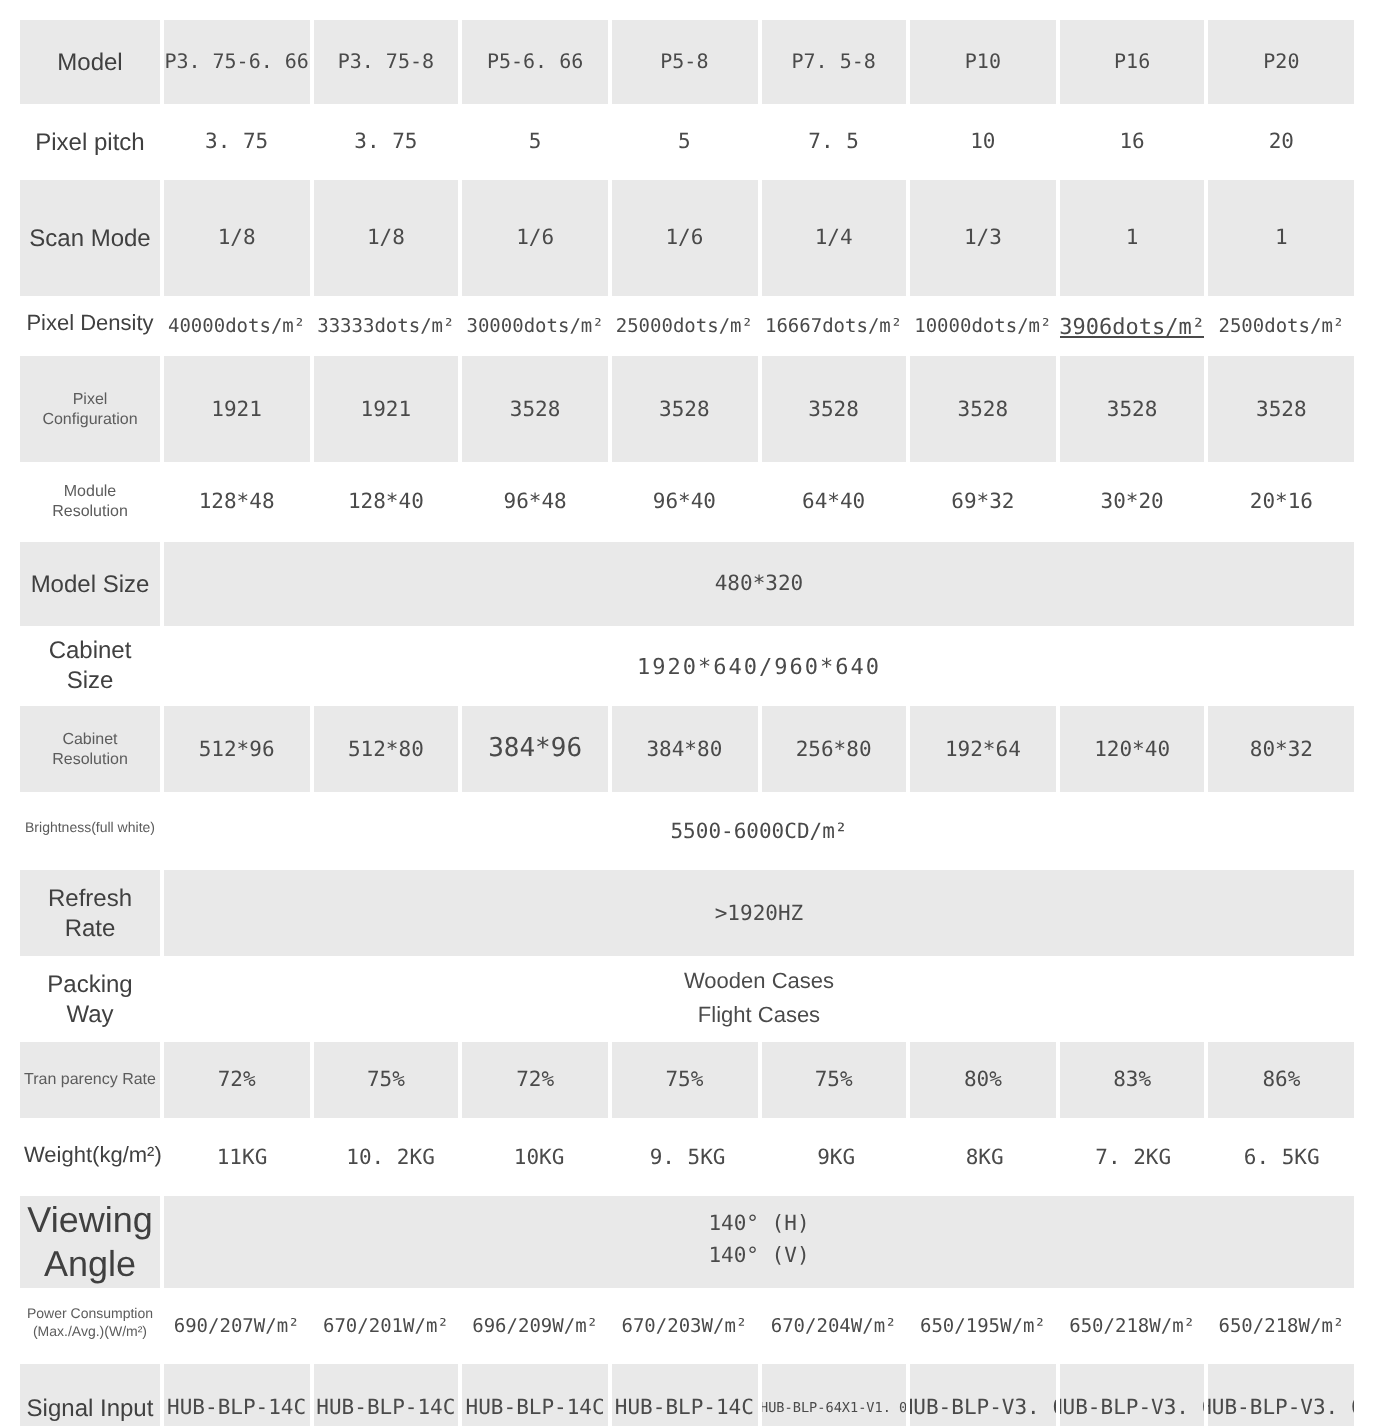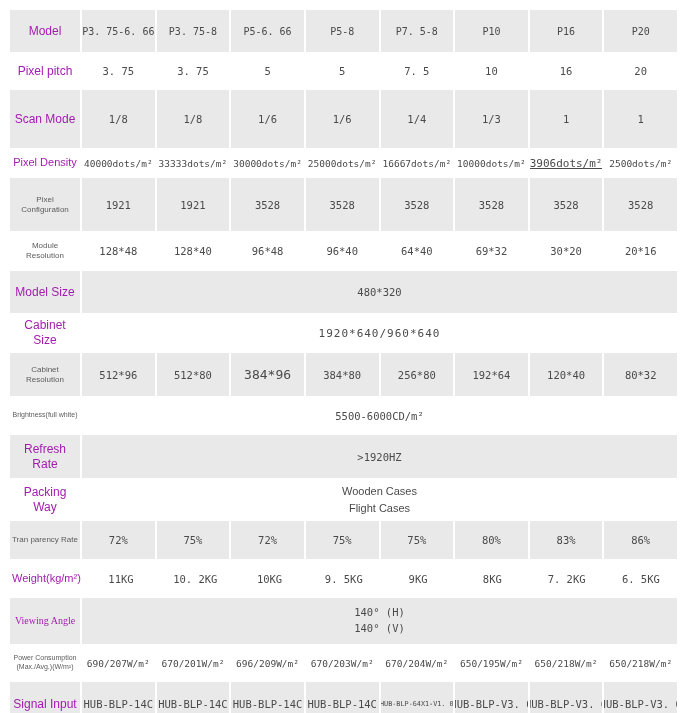--- a/index.html
+++ b/index.html
@@ -16,21 +16,21 @@
   .cell {
     display:flex; align-items:center; justify-content:center;
     box-sizing:border-box;
     background:transparent;
   }
   .row.gray .cell { background:#e9e9e9; }
   .label-cell {
     flex:0 0 70px;
     text-align:center;
     white-space:pre-line;
-    color:#a21caf;
+    color:#404040;
     line-height:1.25;
     padding:0 2px;
   }
   .data-cell {
     flex:1 1 0;
     font-family:"DejaVu Sans Mono", monospace;
     color:#4a4a4a;
     text-align:center;
     white-space:nowrap;
     overflow:hidden;
@@ -163,21 +163,21 @@
         <div class="cell data-cell" style="font-size: 10.5px;">11KG</div>
         <div class="cell data-cell" style="font-size: 10.5px;">10. 2KG</div>
         <div class="cell data-cell" style="font-size: 10.5px;">10KG</div>
         <div class="cell data-cell" style="font-size: 10.5px;">9. 5KG</div>
         <div class="cell data-cell" style="font-size: 10.5px;">9KG</div>
         <div class="cell data-cell" style="font-size: 10.5px;">8KG</div>
         <div class="cell data-cell" style="font-size: 10.5px;">7. 2KG</div>
         <div class="cell data-cell" style="font-size: 10.5px;">6. 5KG</div>
       </div>
       <div class="row gray" style="height: 46px;">
-        <div class="cell label-cell" style="font-size: 10px; font-family: Liberation Serif, serif;">Viewing Angle</div>
+        <div class="cell label-cell" style="font-size: 18px;">Viewing Angle</div>
         <div class="cell data-cell" style="font-size: 10.5px;">
           <div class="span-inner left">
             <div>140° (H)</div>
             <div>140° (V)</div>
           </div>
         </div>
       </div>
       <div class="row" style="height: 38px;">
         <div class="cell label-cell" style="font-size: 7px; color: rgb(92, 92, 92);">Power Consumption
 (Max./Avg.)(W/m²)</div>

